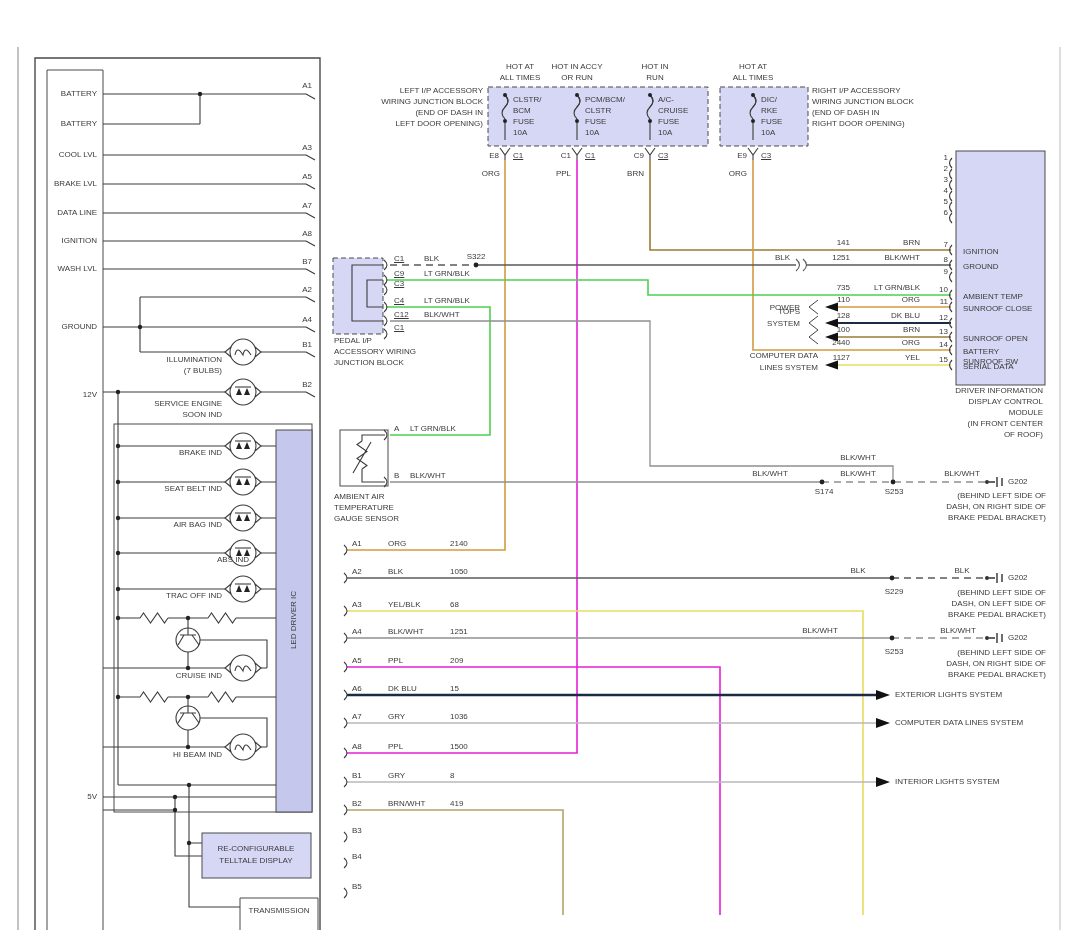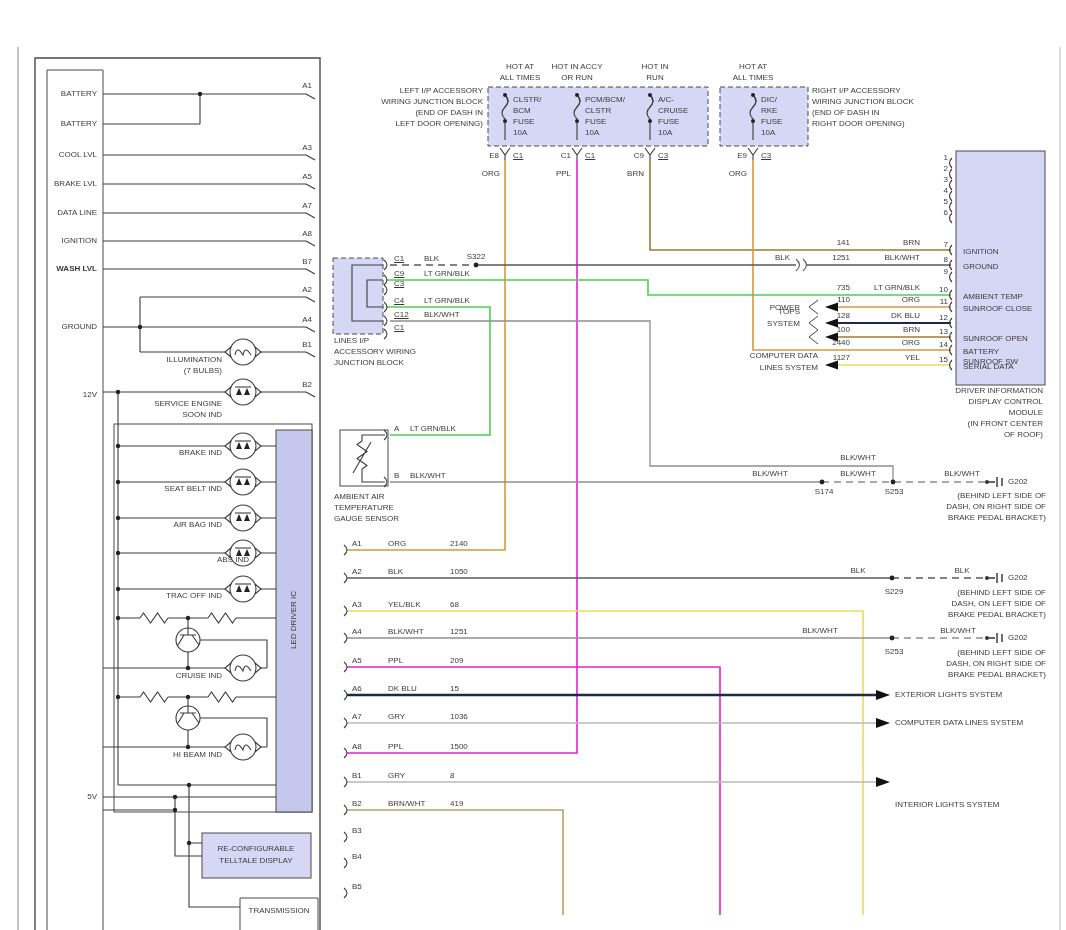--- a/index.html
+++ b/index.html
@@ -218,21 +218,21 @@
     </g>
   </svg>
 
   <div id="labels">
       <span class="lbl a-r" style="left: 97px; top: 94px;">BATTERY</span>
       <span class="lbl a-r" style="left: 97px; top: 124px;">BATTERY</span>
       <span class="lbl a-r" style="left: 97px; top: 155px;">COOL LVL</span>
       <span class="lbl a-r" style="left: 97px; top: 184px;">BRAKE LVL</span>
       <span class="lbl a-r" style="left: 97px; top: 213px;">DATA LINE</span>
       <span class="lbl a-r" style="left: 97px; top: 241px;">IGNITION</span>
-      <span class="lbl a-r" style="left: 97px; top: 269px; font-weight: bold;">WASH LVL</span>
+      <span class="lbl a-r" style="left: 97px; top: 269px;">WASH LVL</span>
       <span class="lbl a-r" style="left: 97px; top: 327px;">GROUND</span>
       <span class="lbl a-r" style="left: 97px; top: 395px;">12V</span>
       <span class="lbl a-r" style="left: 97px; top: 797px;">5V</span>
       <span class="lbl a-r" style="left: 312px; top: 86px;">A1</span>
       <span class="lbl a-r" style="left: 312px; top: 148px;">A3</span>
       <span class="lbl a-r" style="left: 312px; top: 177px;">A5</span>
       <span class="lbl a-r" style="left: 312px; top: 206px;">A7</span>
       <span class="lbl a-r" style="left: 312px; top: 234px;">A8</span>
       <span class="lbl a-r" style="left: 312px; top: 262px;">B7</span>
       <span class="lbl a-r" style="left: 312px; top: 290px;">A2</span>
@@ -302,21 +302,21 @@
       <span class="lbl a-l" style="left: 424px; top: 259px;">BLK</span>
       <span class="lbl a-l" style="left: 394px; top: 274px; text-decoration: underline;">C9</span>
       <span class="lbl a-l" style="left: 424px; top: 274px;">LT GRN/BLK</span>
       <span class="lbl a-l" style="left: 394px; top: 284px; text-decoration: underline;">C3</span>
       <span class="lbl a-l" style="left: 394px; top: 301px; text-decoration: underline;">C4</span>
       <span class="lbl a-l" style="left: 424px; top: 301px;">LT GRN/BLK</span>
       <span class="lbl a-l" style="left: 394px; top: 315px; text-decoration: underline;">C12</span>
       <span class="lbl a-l" style="left: 424px; top: 315px;">BLK/WHT</span>
       <span class="lbl a-l" style="left: 394px; top: 328px; text-decoration: underline;">C1</span>
       <span class="lbl a-c" style="left: 476px; top: 257px;">S322</span>
-      <span class="lbl a-l" style="left: 334px; top: 341px;">LINES I/P</span>
+      <span class="lbl a-l" style="left: 334px; top: 341px;">PEDAL I/P</span>
       <span class="lbl a-l" style="left: 334px; top: 352px;">ACCESSORY WIRING</span>
       <span class="lbl a-l" style="left: 334px; top: 363px;">JUNCTION BLOCK</span>
       <span class="lbl a-l" style="left: 394px; top: 429px;">A</span>
       <span class="lbl a-l" style="left: 410px; top: 429px;">LT GRN/BLK</span>
       <span class="lbl a-l" style="left: 394px; top: 476px;">B</span>
       <span class="lbl a-l" style="left: 410px; top: 476px;">BLK/WHT</span>
       <span class="lbl a-l" style="left: 334px; top: 497px;">AMBIENT AIR</span>
       <span class="lbl a-l" style="left: 334px; top: 508px;">TEMPERATURE</span>
       <span class="lbl a-l" style="left: 334px; top: 519px;">GAUGE SENSOR</span>
       <span class="lbl a-l" style="left: 352px; top: 544px;">A1</span>
@@ -421,15 +421,15 @@
       <span class="lbl a-r" style="left: 1046px; top: 615px;">BRAKE PEDAL BRACKET)</span>
       <span class="lbl a-c" style="left: 820px; top: 631px;">BLK/WHT</span>
       <span class="lbl a-c" style="left: 958px; top: 631px;">BLK/WHT</span>
       <span class="lbl a-c" style="left: 894px; top: 652px;">S253</span>
       <span class="lbl a-l" style="left: 1008px; top: 638px;">G202</span>
       <span class="lbl a-r" style="left: 1046px; top: 653px;">(BEHIND LEFT SIDE OF</span>
       <span class="lbl a-r" style="left: 1046px; top: 664px;">DASH, ON RIGHT SIDE OF</span>
       <span class="lbl a-r" style="left: 1046px; top: 675px;">BRAKE PEDAL BRACKET)</span>
       <span class="lbl a-l" style="left: 895px; top: 695px;">EXTERIOR LIGHTS SYSTEM</span>
       <span class="lbl a-l" style="left: 895px; top: 723px;">COMPUTER DATA LINES SYSTEM</span>
-      <span class="lbl a-l" style="left: 895px; top: 782px; margin-top: 23px;">INTERIOR LIGHTS SYSTEM</span>
+      <span class="lbl a-l" style="left: 895px; top: 782px;">INTERIOR LIGHTS SYSTEM</span>
     </div>
 </div>
 
 </body></html>

